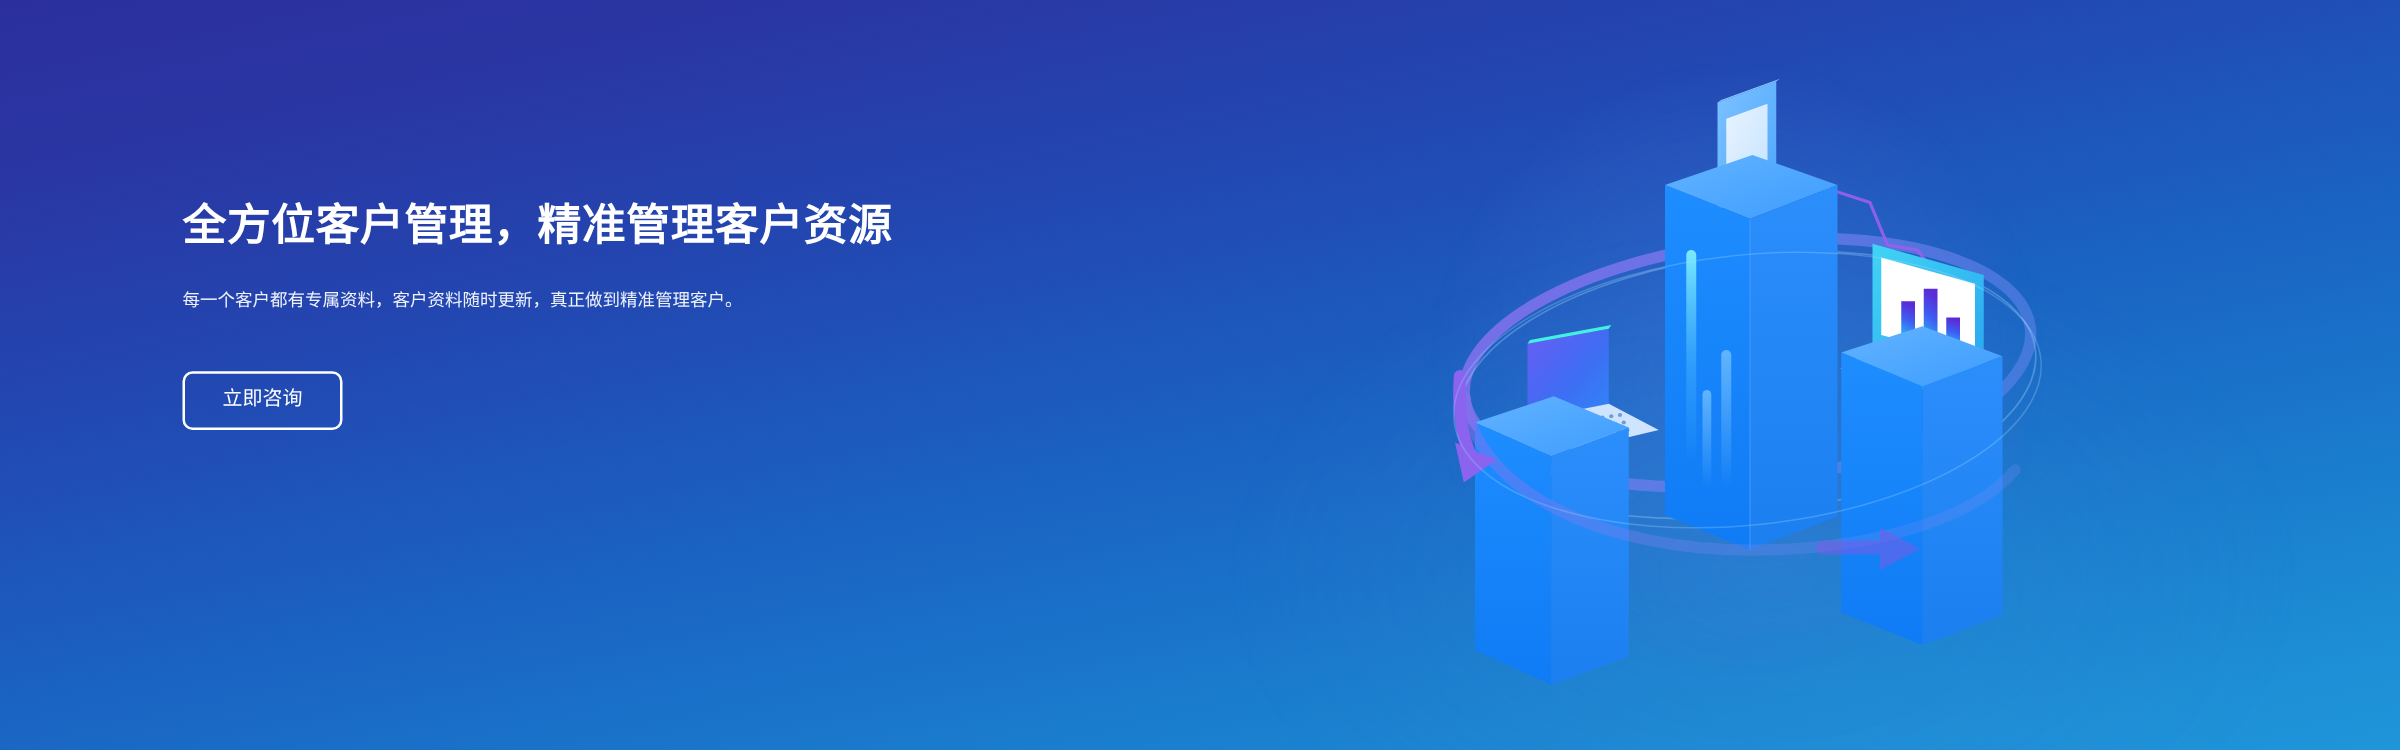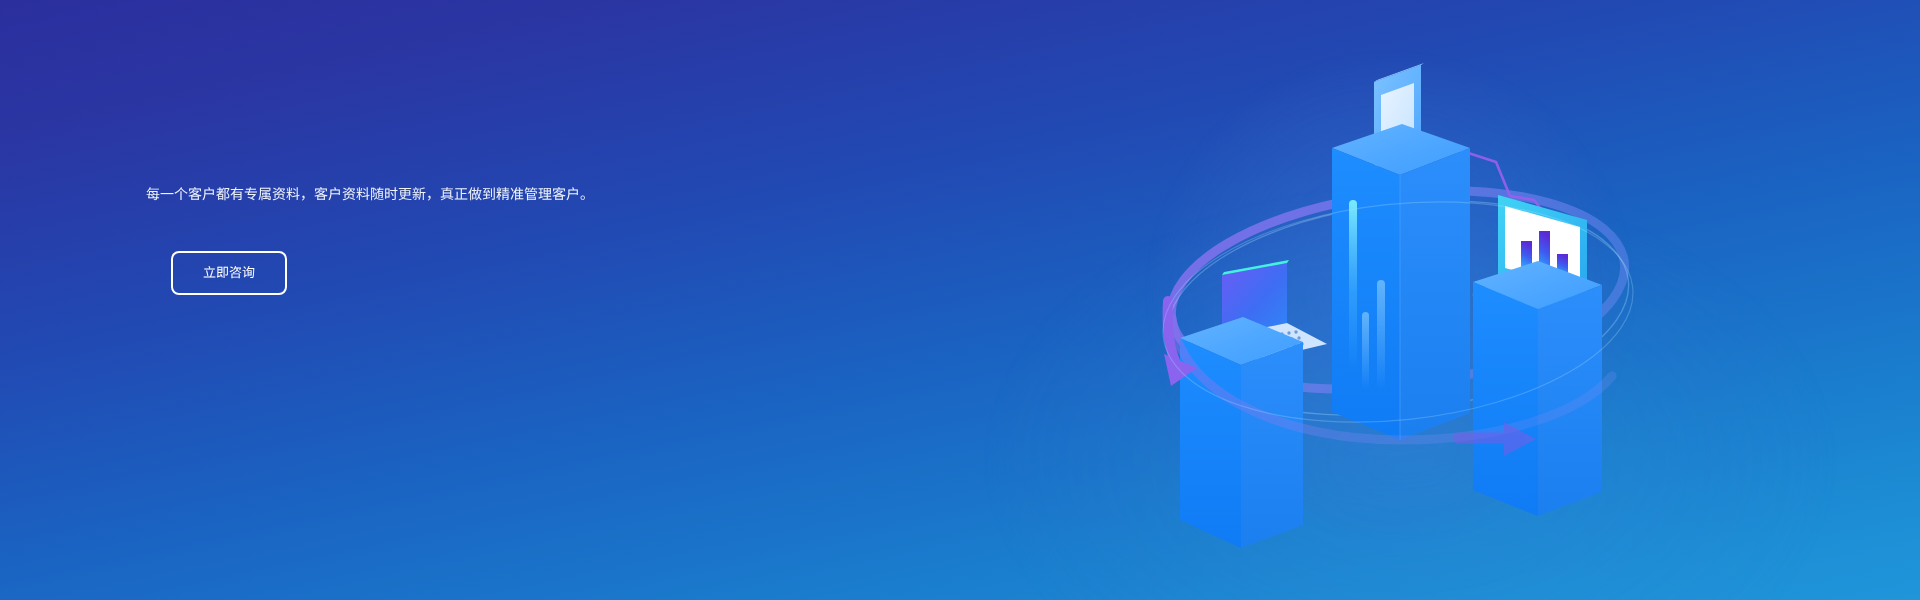--- a/index.html
+++ b/index.html
@@ -83,25 +83,24 @@
     width: 585px;
   }
   .cta {
     display: inline-block;
     margin-top: 42px;
     padding: 13px 30px 14px 30px;
     border: 2px solid #ffffff;
     border-radius: 8px;
     background: transparent;
     color: #ffffff;
-    font-size: 13px;
+    font-size: 16px;
     line-height: 1;
-    font-family: Liberation Sans, sans-serif;
+    font-family: Liberation Mono, monospace;
     cursor: pointer;
-    margin-left: 25px;
   }
 
   
   .illus {
     position: absolute;
     left: 1140px;
     top: 20px;
     width: 520px;
     height: 580px;
   }
@@ -109,20 +108,21 @@
 </style>
 </head>
 <body>
 
 <div class="banner">
 
   <div class="glow"></div>
   <div class="glow2"></div>
 
   <div class="copy">
+    <h1 class="headline">全方位客户管理，精准管理客户资源</h1>
 
     <p class="subcopy">每一个客户都有专属资料，客户资料随时更新，真正做到精准管理客户。</p>
 
     <button class="cta">立即咨询</button>
   </div>
 
   <div class="illus">
     <svg viewBox="0 0 520 580" xmlns="http://www.w3.org/2000/svg" aria-hidden="true">
       <defs>
         <linearGradient id="gPillarFront" x1="0" y1="0" x2="0" y2="1">

